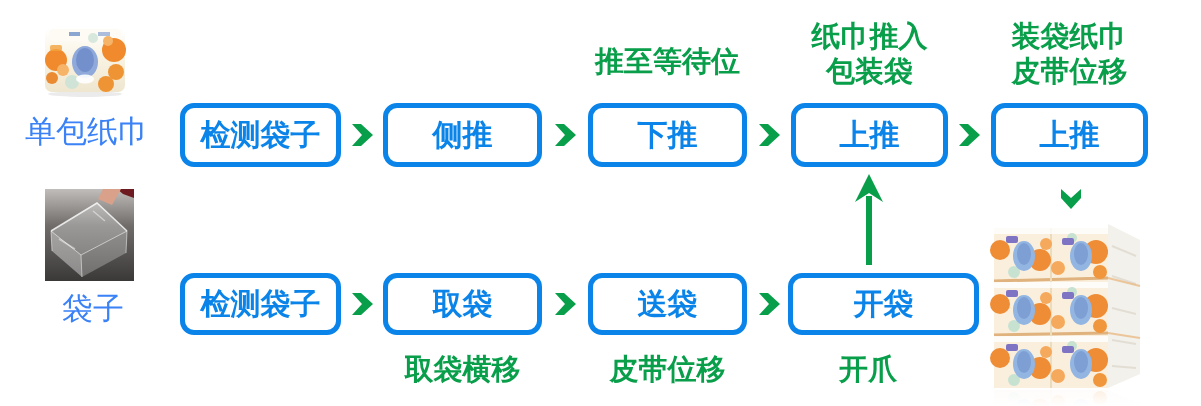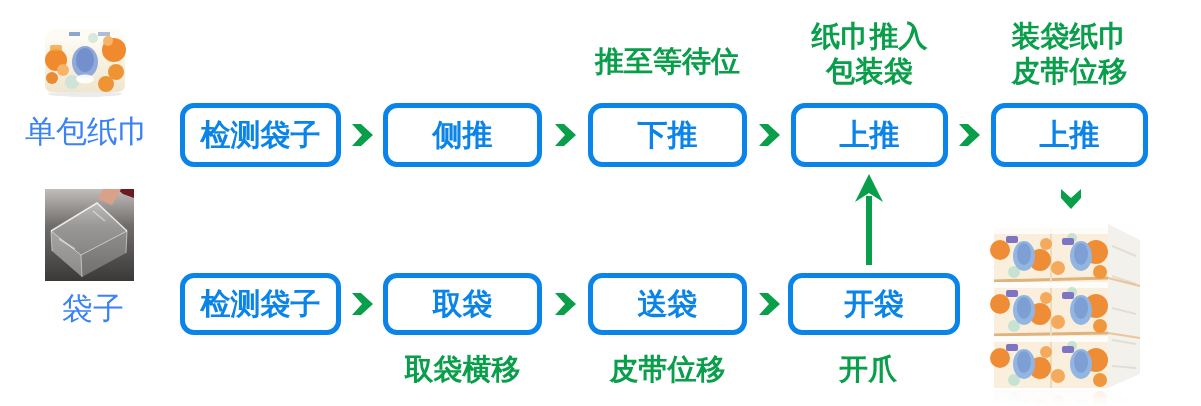--- a/index.html
+++ b/index.html
@@ -148,21 +148,21 @@
 
   <div class="step-box bottom" style="left:180px;top:273px;width:161px">
     <span>检测袋子</span>
   </div>
   <div class="step-box bottom" style="left:383px;top:273px;width:159px">
     <span>取袋</span>
   </div>
   <div class="step-box bottom" style="left:588px;top:273px;width:159px">
     <span>送袋</span>
   </div>
-  <div class="step-box bottom" style="left:788px;top:273px;width:172px">
+  <div class="step-box bottom" style="left:788px;top:273px;width:191px">
     <span>开袋</span>
   </div>
 
   <div class="chev" style="left:350px;top:291px">
     <svg width="24" height="26" viewBox="0 0 24 26">
         <path d="M2 2 H11 L23 13 L11 24 H2 L12 13 Z" fill="#089e4a"></path>
       </svg>
   </div>
   <div class="chev" style="left:553px;top:291px">
     <svg width="24" height="26" viewBox="0 0 24 26">

